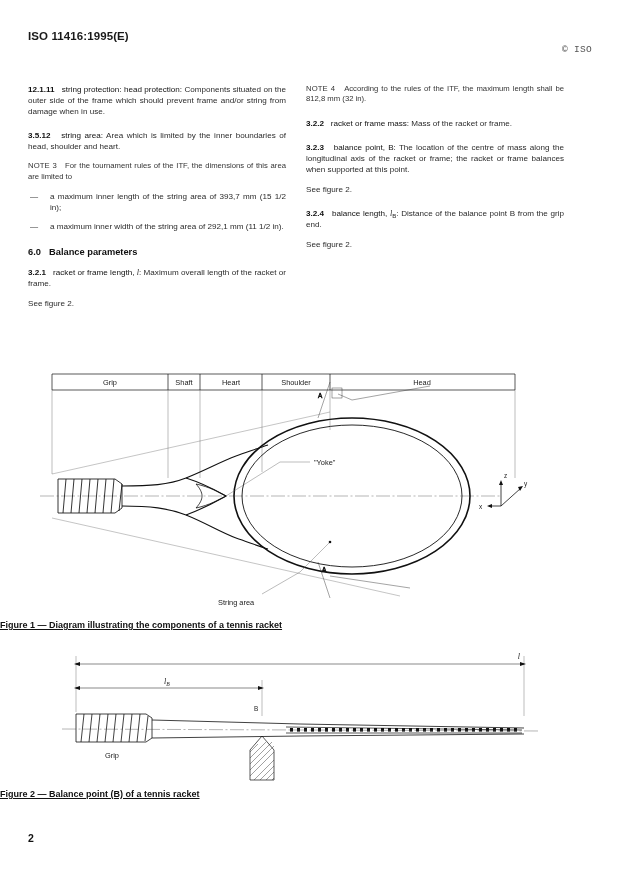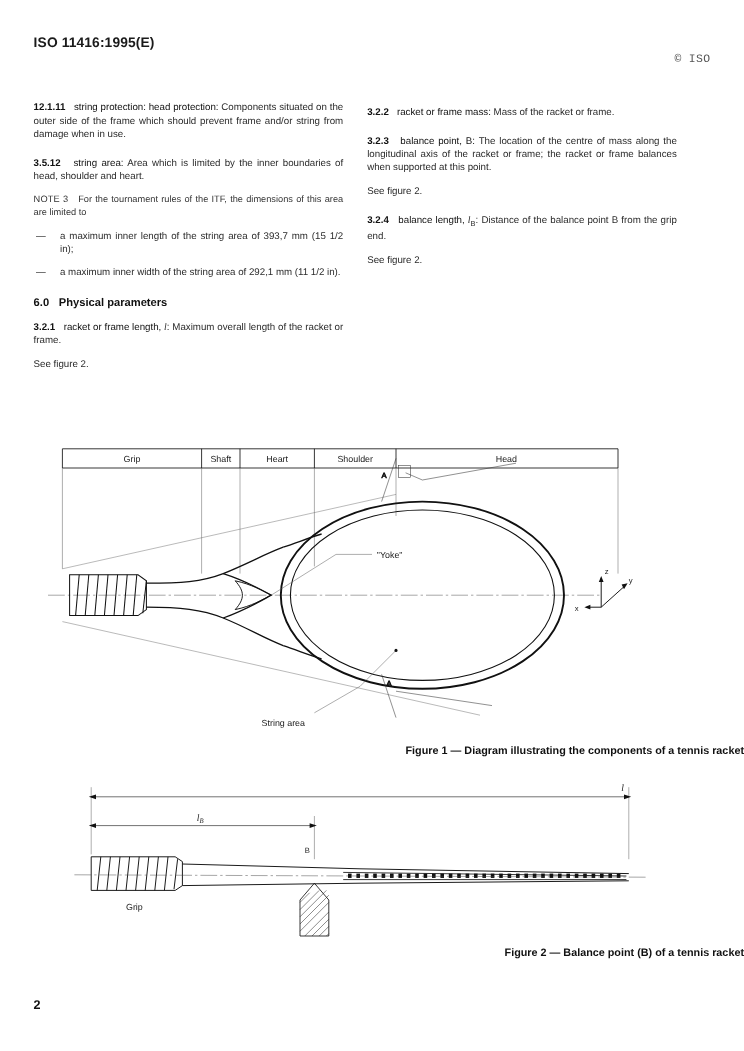--- a/index.html
+++ b/index.html
@@ -35,21 +35,21 @@
   .dash-item{position:relative;padding-left:22px;margin:0 0 8px 0;text-align:justify;}
   .dash-item .dash{position:absolute;left:2px;top:0;}
   .spacer-sm{height:4px;}
   sub{font-size:6.2px;vertical-align:baseline;position:relative;top:2px;}
 
   
   .fig{position:absolute;left:0;width:620px;}
   #figure-1{top:366px;height:262px;}
   #figure-2{top:650px;height:140px;}
   .fig svg{display:block;}
-  .caption{position:absolute;width:620px;text-align:right;font-size:9px;font-weight:bold;color:#111;}
+  .caption{position:absolute;width:620px;text-align:left;font-size:9px;font-weight:bold;color:#111;text-decoration:underline;}
   #fig1-caption{top:620px;}
   #fig2-caption{top:789px;}
 
   .pagenum{position:absolute;left:28px;top:832px;font-size:10.5px;font-weight:bold;color:#111;}
 
   .lbl-txt{font-family:"Liberation Sans", sans-serif;font-size:7.4px;fill:#1a1a1a;}
   .lbl-small{font-family:"Liberation Sans", sans-serif;font-size:6.4px;fill:#1a1a1a;}
   .lbl-ital{font-family:"Liberation Serif", serif;font-size:8px;font-style:italic;fill:#1a1a1a;}
 </style>
 </head>
@@ -85,34 +85,38 @@
       <span class="dash">—</span>
       <span>a maximum inner length of the string area of 393,7 mm (15 1/2 in);</span>
     </p>
 
     <p class="dash-item">
       <span class="dash">—</span>
       <span>a maximum inner width of the string area of 292,1 mm (11 1/2 in).</span>
     </p>
 
     <p class="heading">
-      <span class="num">6.0</span><span>Physical parameters</span>
+      <span class="num">6.0</span><span>Balance parameters</span>
     </p>
 
     <p class="p">
       <span class="clause">3.2.1</span>
       <span>&nbsp;&nbsp;</span><span class="term">racket or frame length,</span>
       <span class="ital" style="font-family:'Liberation Serif',serif;">l</span><span>:</span><span> Maximum overall length of the racket or frame.</span>
     </p>
 
     <p class="p last">See figure 2.</p>
   </div>
 
   <div class="col right">
 
+    <p class="note">
+      <span class="lbl">NOTE 4</span>
+      <span>&nbsp;&nbsp;</span><span>According to the rules of the ITF, the maximum length shall be 812,8 mm (32 in).</span>
+    </p>
 
     <div class="spacer-sm"></div>
 
     <p class="p">
       <span class="clause">3.2.2</span>
       <span>&nbsp;&nbsp;</span><span class="term">racket or frame mass:</span><span> Mass of the racket or frame.</span>
     </p>
 
     <div class="spacer-sm"></div>
 

